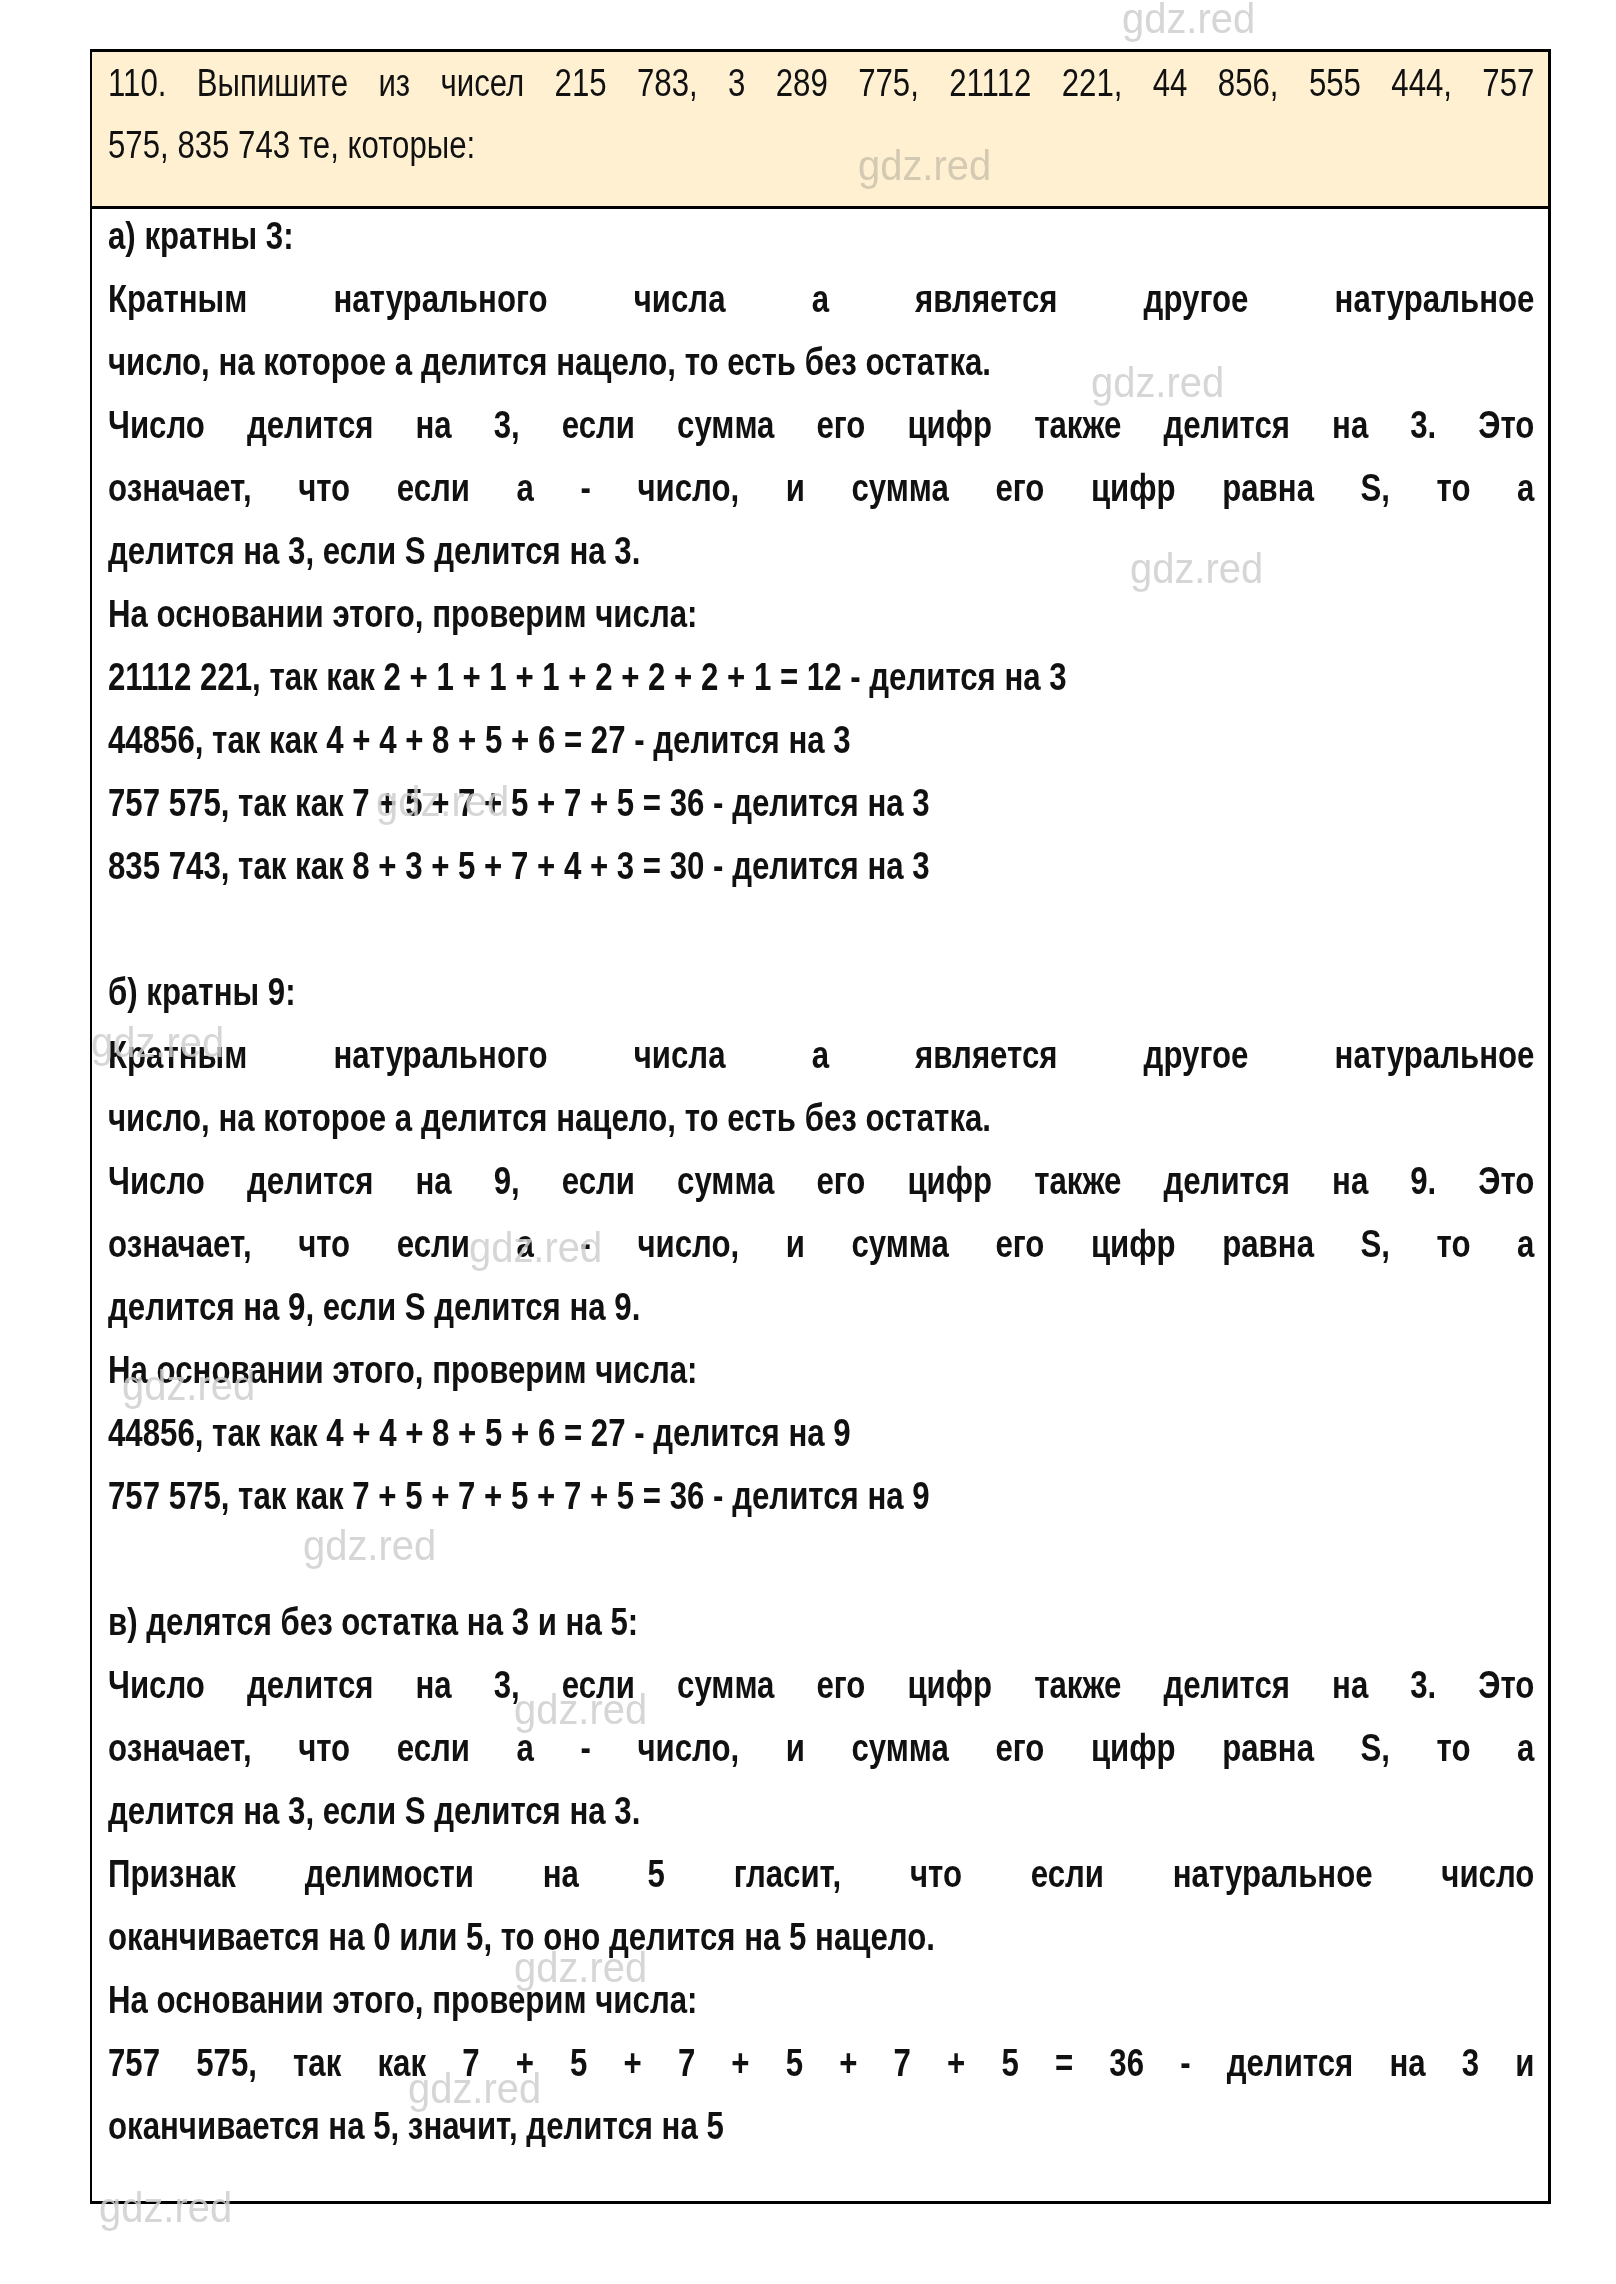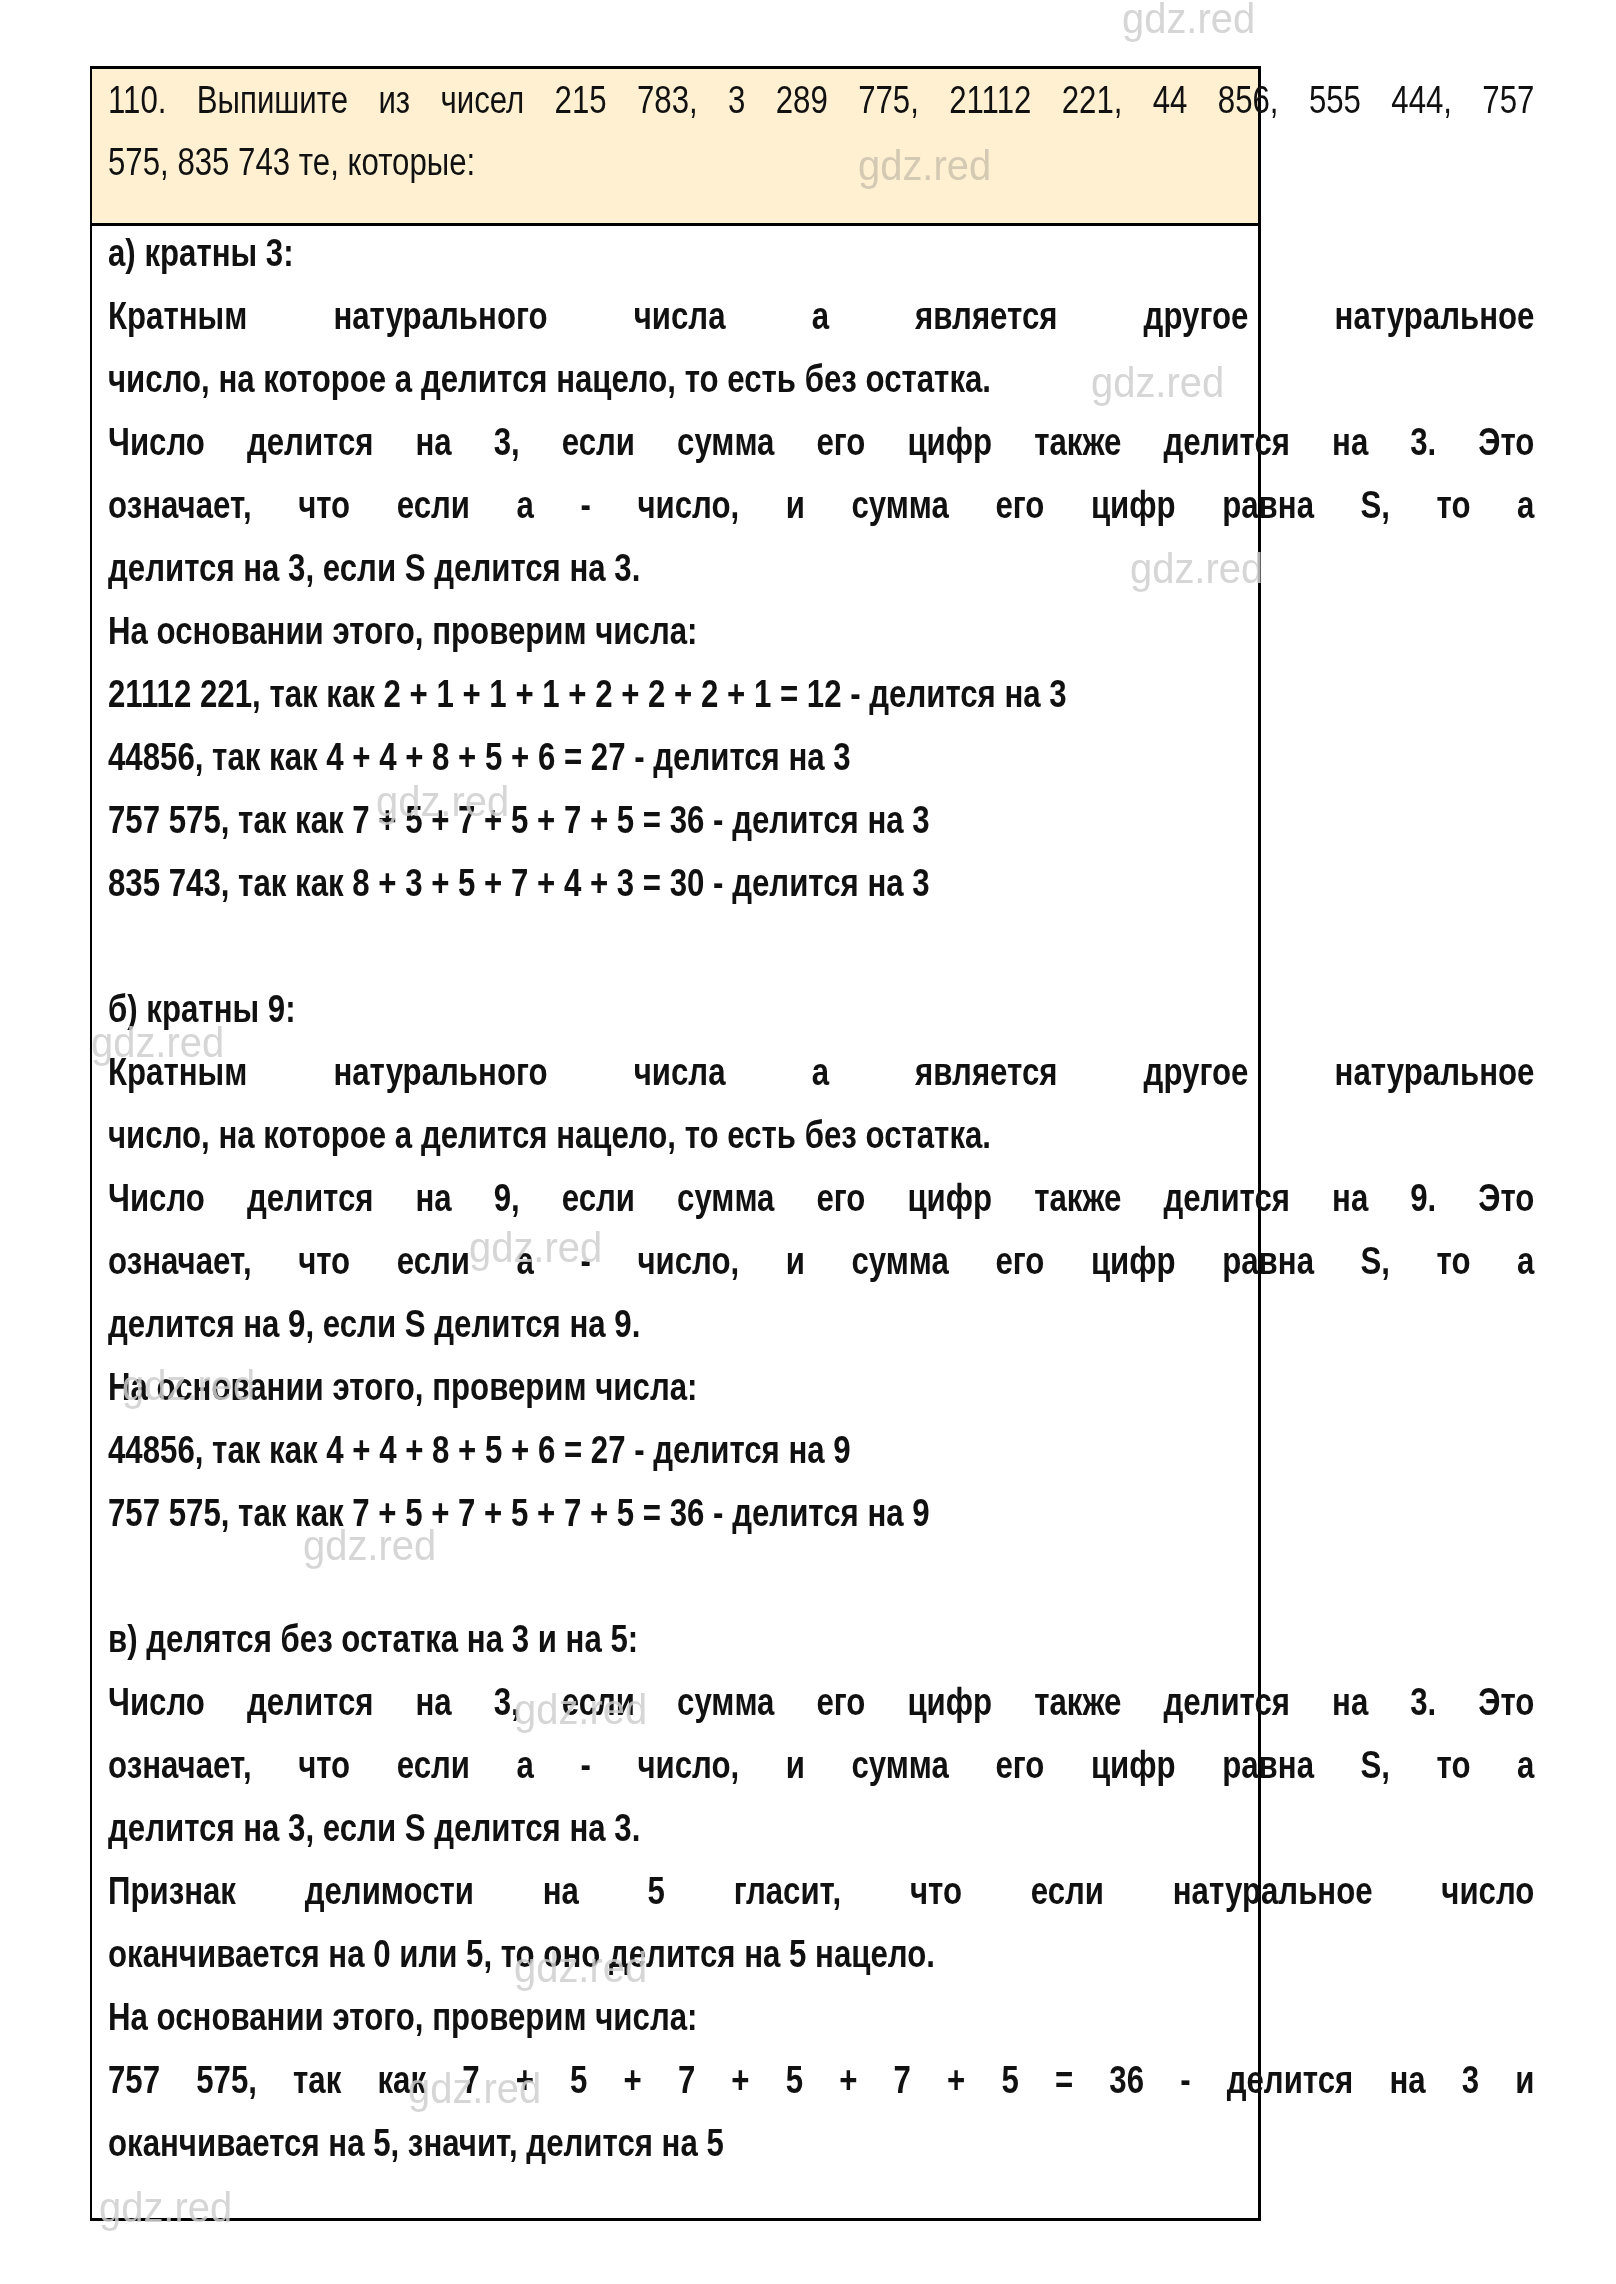--- a/index.html
+++ b/index.html
@@ -12,29 +12,28 @@
       height: 2284px;
       position: relative;
       overflow: hidden;
       font-family: "Liberation Sans", "DejaVu Sans", sans-serif;
       color: #111111;
     }
     .task-box {
       position: absolute;
       left: 90px;
       top: 49px;
-      width: 1171px;   
+      width: 1461px;   
       height: 2155px;  
       box-sizing: border-box;
       border-top: 3.3px solid #000;
       border-left: 2px solid #000;
       border-right: 3.3px solid #000;
       border-bottom: 3.9px solid #000;
       background: #ffffff;
-      margin-top: 17px;
     }
     .task-header {
       position: absolute;
       left: 0;
       top: 0;
       right: 0;
       height: 154px;
       background: #fff0d2;
       border-bottom: 3.3px solid #000;
     }

